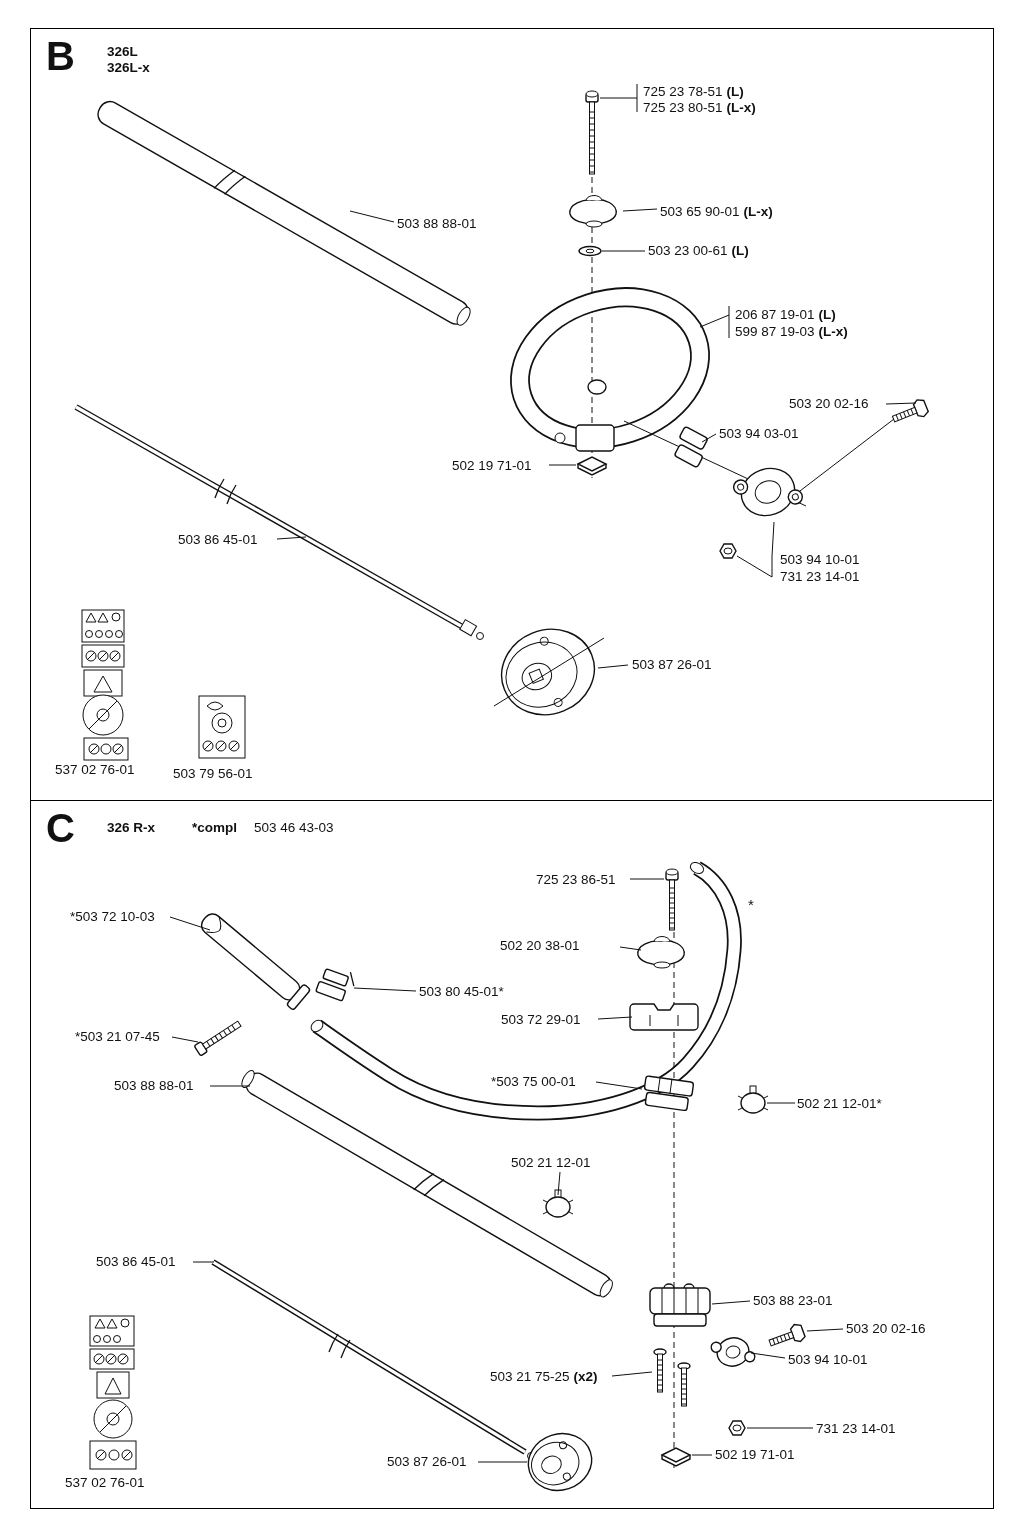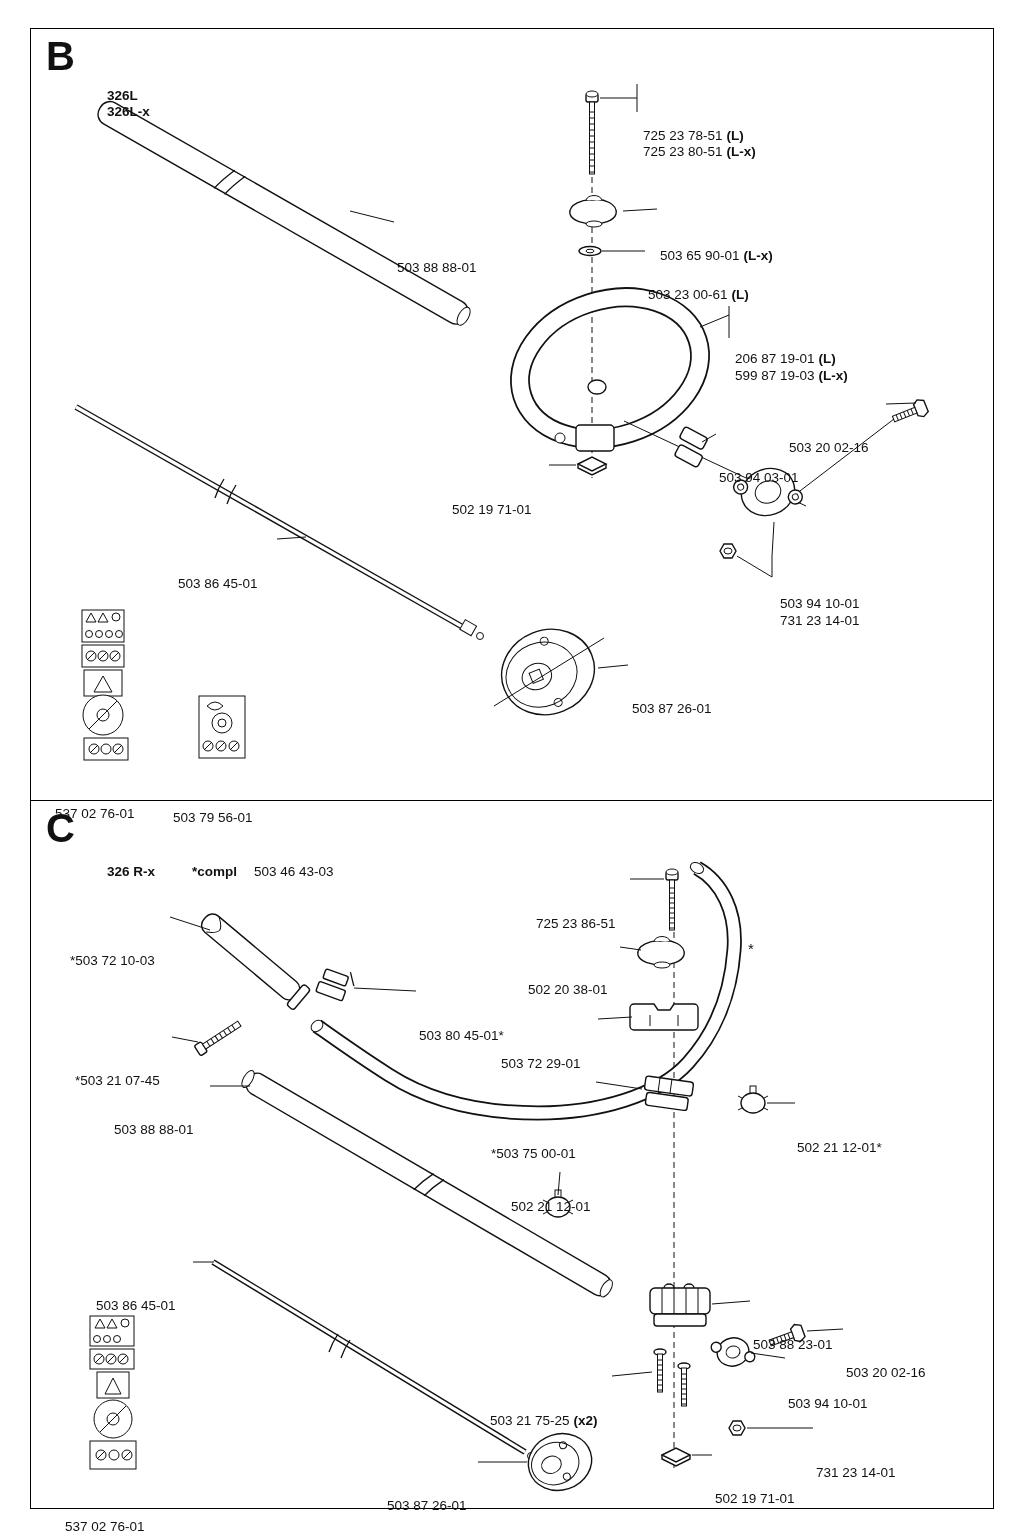--- a/index.html
+++ b/index.html
@@ -1,20 +1,20 @@
 <!DOCTYPE html>
 <html><head>
 <meta charset="utf-8">
 <style>
   html,body{margin:0;padding:0;background:#fff;}
   #page{position:relative;width:1024px;height:1535px;background:#fff;overflow:hidden;
         font-family:"Liberation Sans",sans-serif;color:#111;}
   .frame{position:absolute;border:1.6px solid #000;}
   .divider{position:absolute;height:0;border-top:1.6px solid #000;}
-  .lbl{position:absolute;font-size:13.5px;line-height:1.15;white-space:nowrap;color:#111;margin-top:44px;}
+  .lbl{position:absolute;font-size:13.5px;line-height:1.15;white-space:nowrap;color:#111;}
   .bold{font-weight:bold;}
   .sfx{font-weight:bold;}
   .sfx:not(:empty){margin-left:4px;}
   .letter{position:absolute;font-size:40px;font-weight:bold;line-height:1;}
   .star{font-size:15px;}
   svg{position:absolute;left:0;top:0;}
   .ln{stroke:#111;stroke-width:1;fill:none;}
   .ln2{stroke:#111;stroke-width:1.3;fill:none;}
   .wh{fill:#fff;stroke:#111;stroke-width:1.4;}
   .whthin{fill:#fff;stroke:#111;stroke-width:1;}
@@ -391,26 +391,26 @@
   <div class="lbl" style="left:173px;top:766px"><span>503 79 56-01</span><span class="sfx"></span></div>
 
   <div class="letter" style="left:46px;top:808px">C</div>
   <div class="lbl bold" style="left:107px;top:820px">326 R-x</div>
   <div class="lbl bold" style="left:192px;top:820px">*compl</div>
   <div class="lbl" style="left:254px;top:820px">503 46 43-03</div>
 
   <div class="lbl" style="left:536px;top:872px"><span>725 23 86-51</span><span class="sfx"></span></div>
   <div class="lbl star" style="left:748px;top:896px"><span>*</span></div>
   <div class="lbl" style="left:70px;top:909px"><span>*503 72 10-03</span><span class="sfx"></span></div>
-  <div class="lbl" style="left:528px;top:938px"><span>502 20 38-01</span><span class="sfx"></span></div>
+  <div class="lbl" style="left:500px;top:938px"><span>502 20 38-01</span><span class="sfx"></span></div>
   <div class="lbl" style="left:419px;top:984px"><span>503 80 45-01*</span><span class="sfx"></span></div>
   <div class="lbl" style="left:501px;top:1012px"><span>503 72 29-01</span><span class="sfx"></span></div>
   <div class="lbl" style="left:75px;top:1029px"><span>*503 21 07-45</span><span class="sfx"></span></div>
   <div class="lbl" style="left:114px;top:1078px"><span>503 88 88-01</span><span class="sfx"></span></div>
-  <div class="lbl" style="left:491px;top:1102px"><span>*503 75 00-01</span><span class="sfx"></span></div>
+  <div class="lbl" style="left:491px;top:1074px"><span>*503 75 00-01</span><span class="sfx"></span></div>
   <div class="lbl" style="left:797px;top:1096px"><span>502 21 12-01*</span><span class="sfx"></span></div>
   <div class="lbl" style="left:511px;top:1155px"><span>502 21 12-01</span><span class="sfx"></span></div>
   <div class="lbl" style="left:96px;top:1254px"><span>503 86 45-01</span><span class="sfx"></span></div>
   <div class="lbl" style="left:753px;top:1293px"><span>503 88 23-01</span><span class="sfx"></span></div>
   <div class="lbl" style="left:846px;top:1321px"><span>503 20 02-16</span><span class="sfx"></span></div>
   <div class="lbl" style="left:788px;top:1352px"><span>503 94 10-01</span><span class="sfx"></span></div>
   <div class="lbl" style="left:490px;top:1369px"><span>503 21 75-25</span><span class="sfx">(x2)</span></div>
   <div class="lbl" style="left:816px;top:1421px"><span>731 23 14-01</span><span class="sfx"></span></div>
   <div class="lbl" style="left:715px;top:1447px"><span>502 19 71-01</span><span class="sfx"></span></div>
   <div class="lbl" style="left:387px;top:1454px"><span>503 87 26-01</span><span class="sfx"></span></div>

